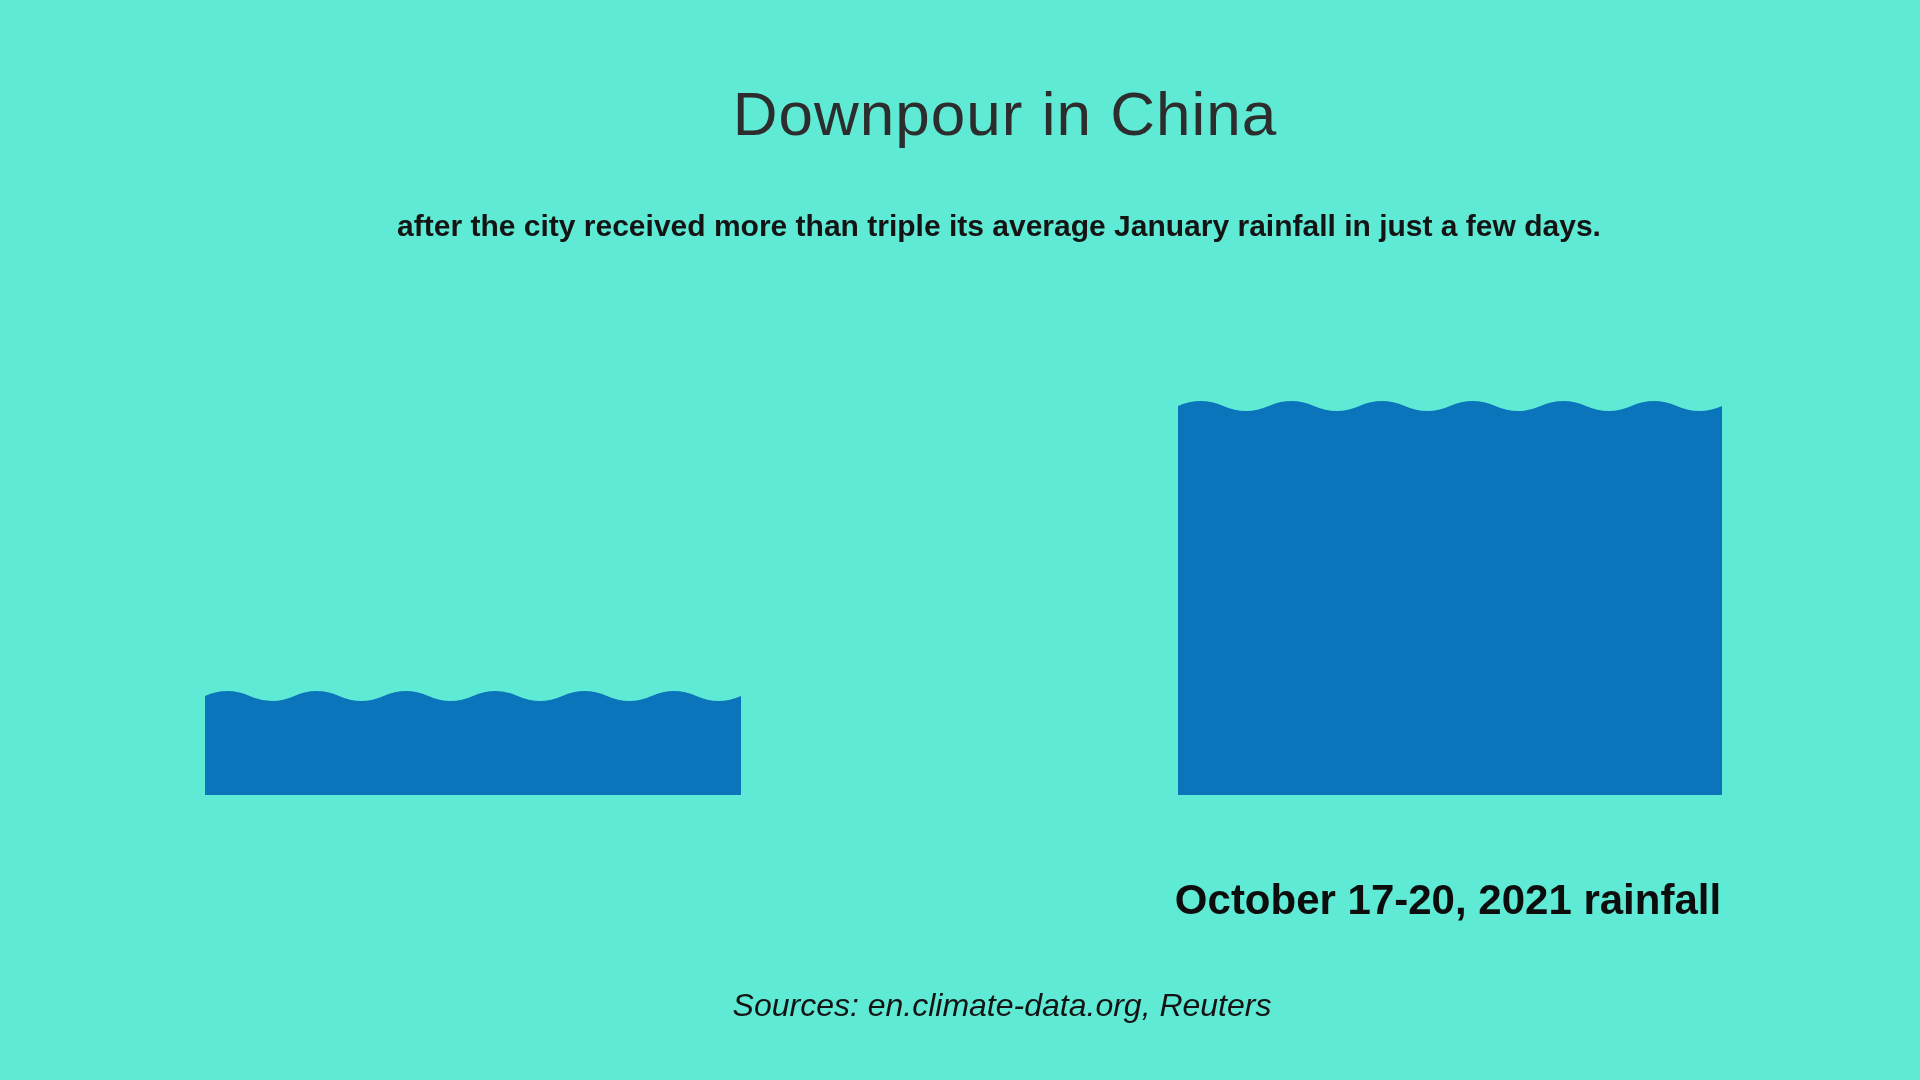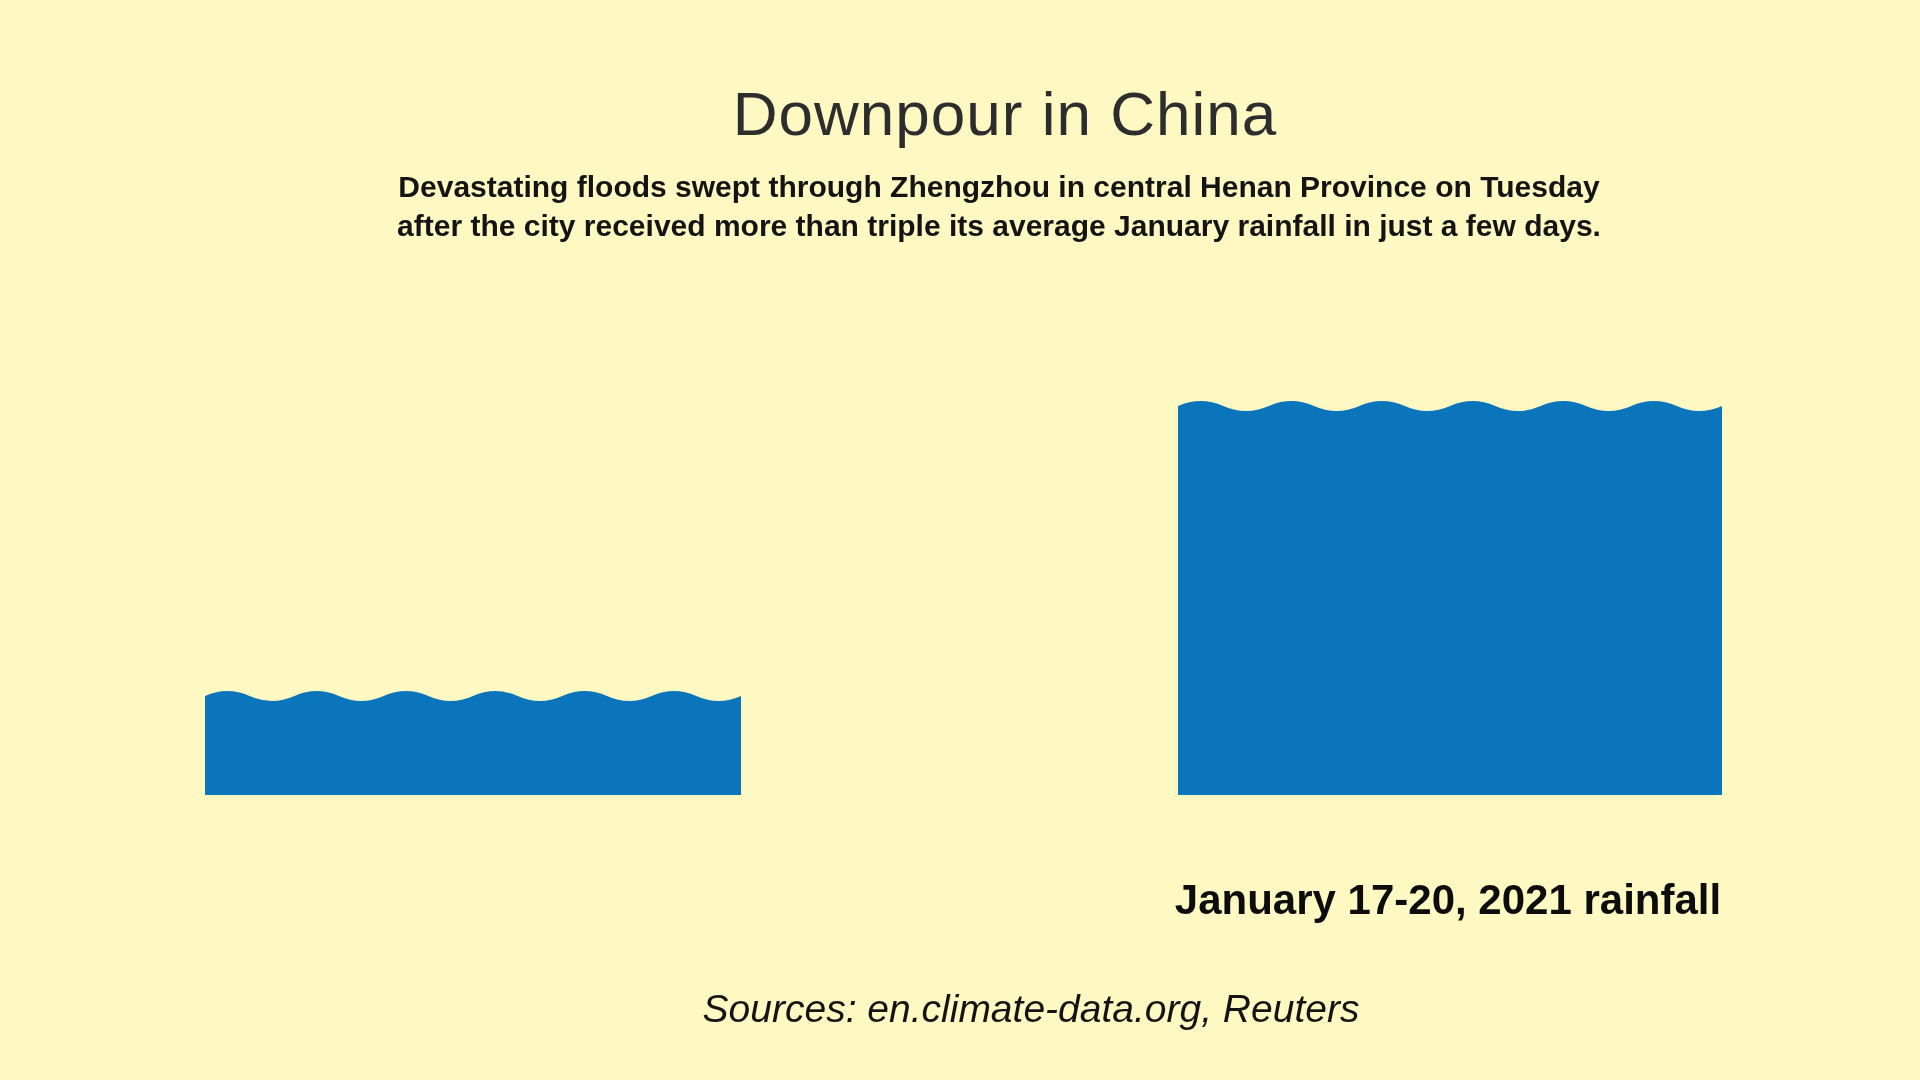--- a/index.html
+++ b/index.html
@@ -5,21 +5,21 @@
   html, body {
     margin: 0;
     padding: 0;
     background: #ffffff;
     font-family: "Liberation Sans", sans-serif;
   }
   .canvas {
     position: relative;
     width: 1920px;
     height: 1080px;
-    background: #fef9c3;
+    background: #5eead4;
     overflow: hidden;
   }
   .chart-title {
     position: absolute;
     top: 36px;
     left: 1005px;
     transform: translateX(-50%);
     font-size: 62px;
     font-weight: 300;
     letter-spacing: 1px;
@@ -80,54 +80,53 @@
     color: #0d0d0d;
     white-space: nowrap;
   }
   .cat-label.left  { left: 475px; }
   .cat-label.right { left: 1448px; }
   .source-note {
     position: absolute;
     top: 987px;
     left: 1002px;
     transform: translateX(-50%);
-    font-size: 39px;
+    font-size: 32px;
     font-style: italic;
     font-weight: 400;
     color: #141414;
     white-space: nowrap;
-    margin-left: 29px;
   }
 </style>
 </head>
 <body>
 
 <div class="canvas">
 
   <h1 class="chart-title">Downpour in China</h1>
 
   <div class="chart-subtitle">
-    <span>Devastating floods swept through Zhengzhou in central Henan Province on Tuesday</span><br>
+    <br>
     <span>after the city received more than triple its average January rainfall in just a few days.</span>
   </div>
 
 
 
   <div class="bar left" style="height: 109px;">
     <svg class="wave-svg" viewBox="0 0 540 16" preserveAspectRatio="none" aria-hidden="true">
       <path fill="currentColor" d="M0 10 Q22.5 0 45 10 T90 10 T135 10 T180 10 T225 10 T270 10 T315 10 T360 10 T405 10 T450 10 T495 10 T540 10 L540 16 L0 16 Z"></path>
     </svg>
     <div class="bar-body"></div>
   </div>
 
   <div class="bar right" style="height: 399px;">
     <svg class="wave-svg" viewBox="0 0 540 16" preserveAspectRatio="none" aria-hidden="true">
       <path fill="currentColor" d="M0 10 Q22.5 0 45 10 T90 10 T135 10 T180 10 T225 10 T270 10 T315 10 T360 10 T405 10 T450 10 T495 10 T540 10 L540 16 L0 16 Z"></path>
     </svg>
     <div class="bar-body"></div>
   </div>
 
 
-  <div class="cat-label right">January 17-20, 2021 rainfall</div>
+  <div class="cat-label right">October 17-20, 2021 rainfall</div>
 
   <div class="source-note">Sources: en.climate-data.org, Reuters</div>
 
 </div>
 
 </body></html>

